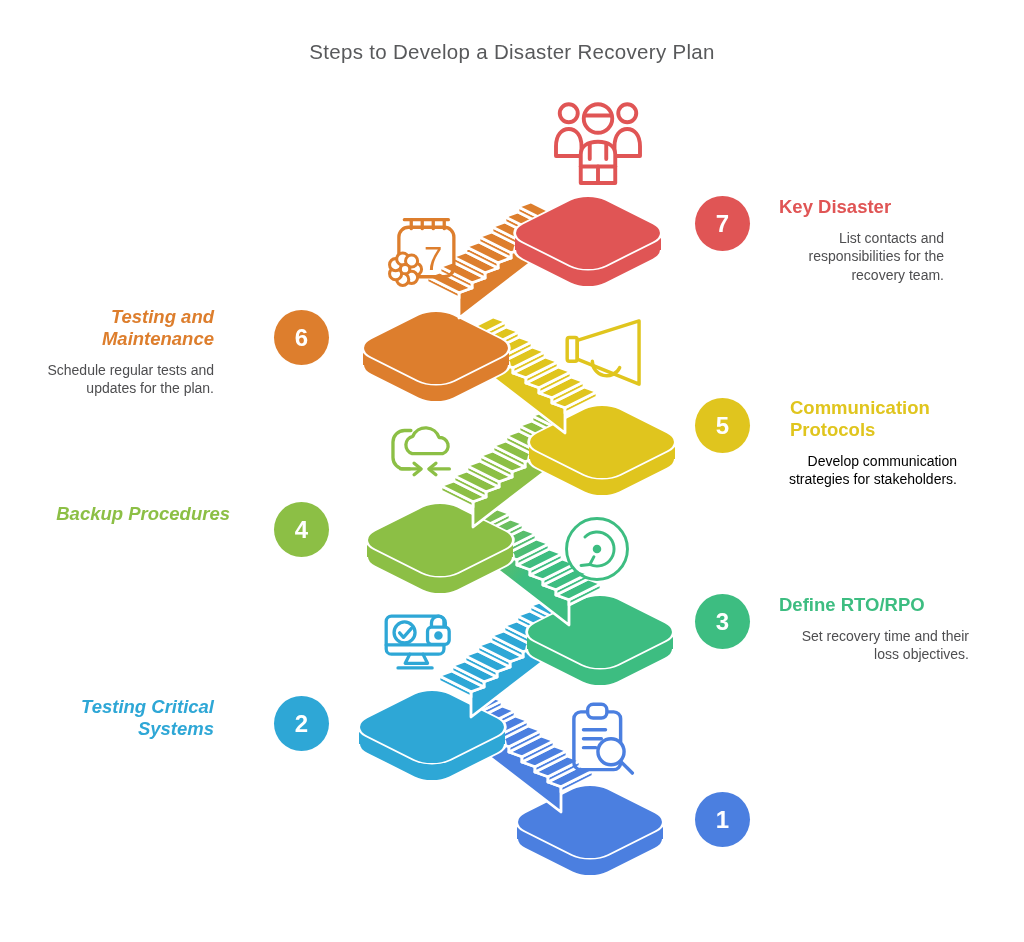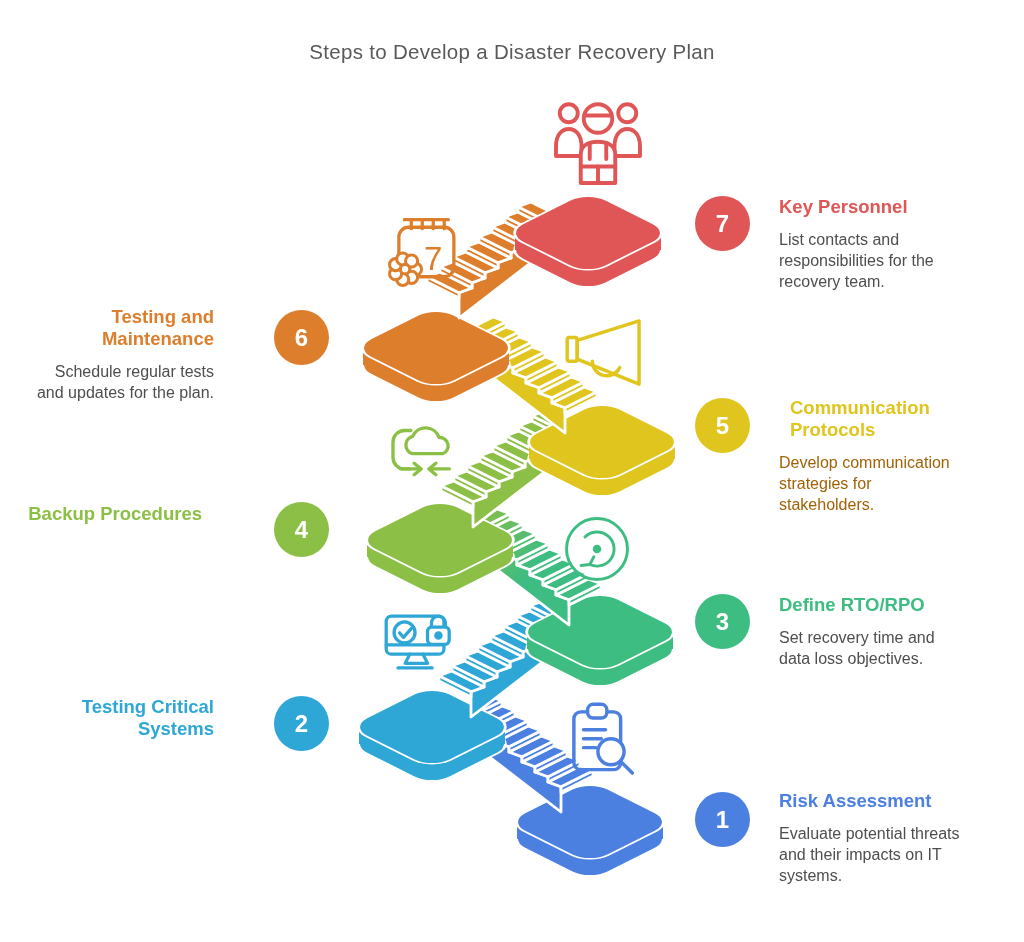--- a/index.html
+++ b/index.html
@@ -10,31 +10,31 @@
   #stairs{position:absolute;left:0;top:0;}
   .icon{position:absolute;}
   .icon svg{display:block;}
   .icon svg *{stroke:var(--c);}
   .icon svg .nostroke{stroke:none;}
   .badge{position:absolute;width:55px;height:55px;border-radius:50%;
          display:flex;align-items:center;justify-content:center;
          color:#fff;font-size:24px;font-weight:bold;}
   .tb{position:absolute;}
   .tb-title{font-size:18.5px;font-weight:bold;line-height:1.18;}
-  .tb-desc{font-size:16px;line-height:1.32;margin-top:11px;}
+  .tb-desc{font-size:14px;line-height:1.32;margin-top:11px;text-align:right;}
   .tb.left{text-align:right;}
   .tb.left .tb-desc{margin-left:auto;}
-  .tb.left .tb-title{margin-left:auto;}
+  .tb.left .tb-title{margin-left:auto;font-style:italic;}
   
   #tb-7{left:779px;top:196px;width:210px;} #tb-7 .tb-desc{width:165px;}
   #tb-5{left:779px;top:397px;width:210px;} #tb-5 .tb-title{width:160px;margin-left:11px;} #tb-5 .tb-desc{width:178px;}
   #tb-3{left:779px;top:594px;width:210px;} #tb-3 .tb-desc{width:190px;}
   #tb-1{left:779px;top:790px;width:215px;} #tb-1 .tb-desc{width:210px;}
   #tb-6{left:18px;top:306px;width:196px;} #tb-6 .tb-title{width:150px;} #tb-6 .tb-desc{width:185px;}
-  #tb-4{left:6px;top:503px;width:196px;} #tb-4 .tb-title{width:190px;} #tb-4 .tb-desc{width:168px;}
+  #tb-4{left:34px;top:503px;width:196px;} #tb-4 .tb-title{width:190px;} #tb-4 .tb-desc{width:168px;}
   #tb-2{left:18px;top:696px;width:196px;} #tb-2 .tb-title{width:170px;} #tb-2 .tb-desc{width:178px;}
   #badge-7{left:695px;top:196px;} #badge-5{left:695px;top:398px;}
   #badge-3{left:695px;top:594px;} #badge-1{left:695px;top:792px;}
   #badge-6{left:274px;top:310px;} #badge-4{left:274px;top:502px;}
   #badge-2{left:274px;top:696px;}
   #icon-team{left:550px;top:96px;}      #icon-calendar{left:381px;top:208px;}
   #icon-megaphone{left:560px;top:308px;}#icon-cloud{left:384px;top:410px;}
   #icon-restore{left:558px;top:510px;}  #icon-monitor{left:377px;top:599px;}
   #icon-clipboard{left:556px;top:694px;}
 </style>
@@ -310,39 +310,35 @@
       <span>3</span>
     </div>
   <div class="badge" id="badge-2" style="background: rgb(46, 167, 214);">
       <span>2</span>
     </div>
   <div class="badge" id="badge-1" style="background: rgb(75, 127, 224);">
       <span>1</span>
     </div>
 
   <div class="tb right" id="tb-7">
-    <div class="tb-title" style="color: rgb(224, 85, 85);">Key Personnel</div>
+    <div class="tb-title" style="color: rgb(224, 85, 85);">Key Disaster</div>
     <div class="tb-desc" style="color: rgb(78, 78, 80);">List contacts and responsibilities for the recovery team.</div>
   </div>
   <div class="tb left" id="tb-6">
     <div class="tb-title" style="color: rgb(221, 126, 45);">Testing and Maintenance</div>
     <div class="tb-desc" style="color: rgb(78, 78, 80);">Schedule regular tests and updates for the plan.</div>
   </div>
   <div class="tb right" id="tb-5">
     <div class="tb-title" style="color: rgb(224, 197, 30);">Communication Protocols</div>
-    <div class="tb-desc" style="color: #a16207;">Develop communication strategies for stakeholders.</div>
+    <div class="tb-desc" style="color: #000000;">Develop communication strategies for stakeholders.</div>
   </div>
   <div class="tb left" id="tb-4">
     <div class="tb-title" style="color: rgb(140, 191, 69);">Backup Procedures</div>
   </div>
   <div class="tb right" id="tb-3">
     <div class="tb-title" style="color: rgb(61, 189, 129);">Define RTO/RPO</div>
-    <div class="tb-desc" style="color: rgb(78, 78, 80);">Set recovery time and data loss objectives.</div>
+    <div class="tb-desc" style="color: rgb(78, 78, 80);">Set recovery time and their loss objectives.</div>
   </div>
   <div class="tb left" id="tb-2">
     <div class="tb-title" style="color: rgb(46, 167, 214);">Testing Critical Systems</div>
   </div>
-  <div class="tb right" id="tb-1">
-    <div class="tb-title" style="color: rgb(75, 127, 224);">Risk Assessment</div>
-    <div class="tb-desc" style="color: rgb(78, 78, 80);">Evaluate potential threats and their impacts on IT systems.</div>
-  </div>
 
 </div>
 
 </body></html>

